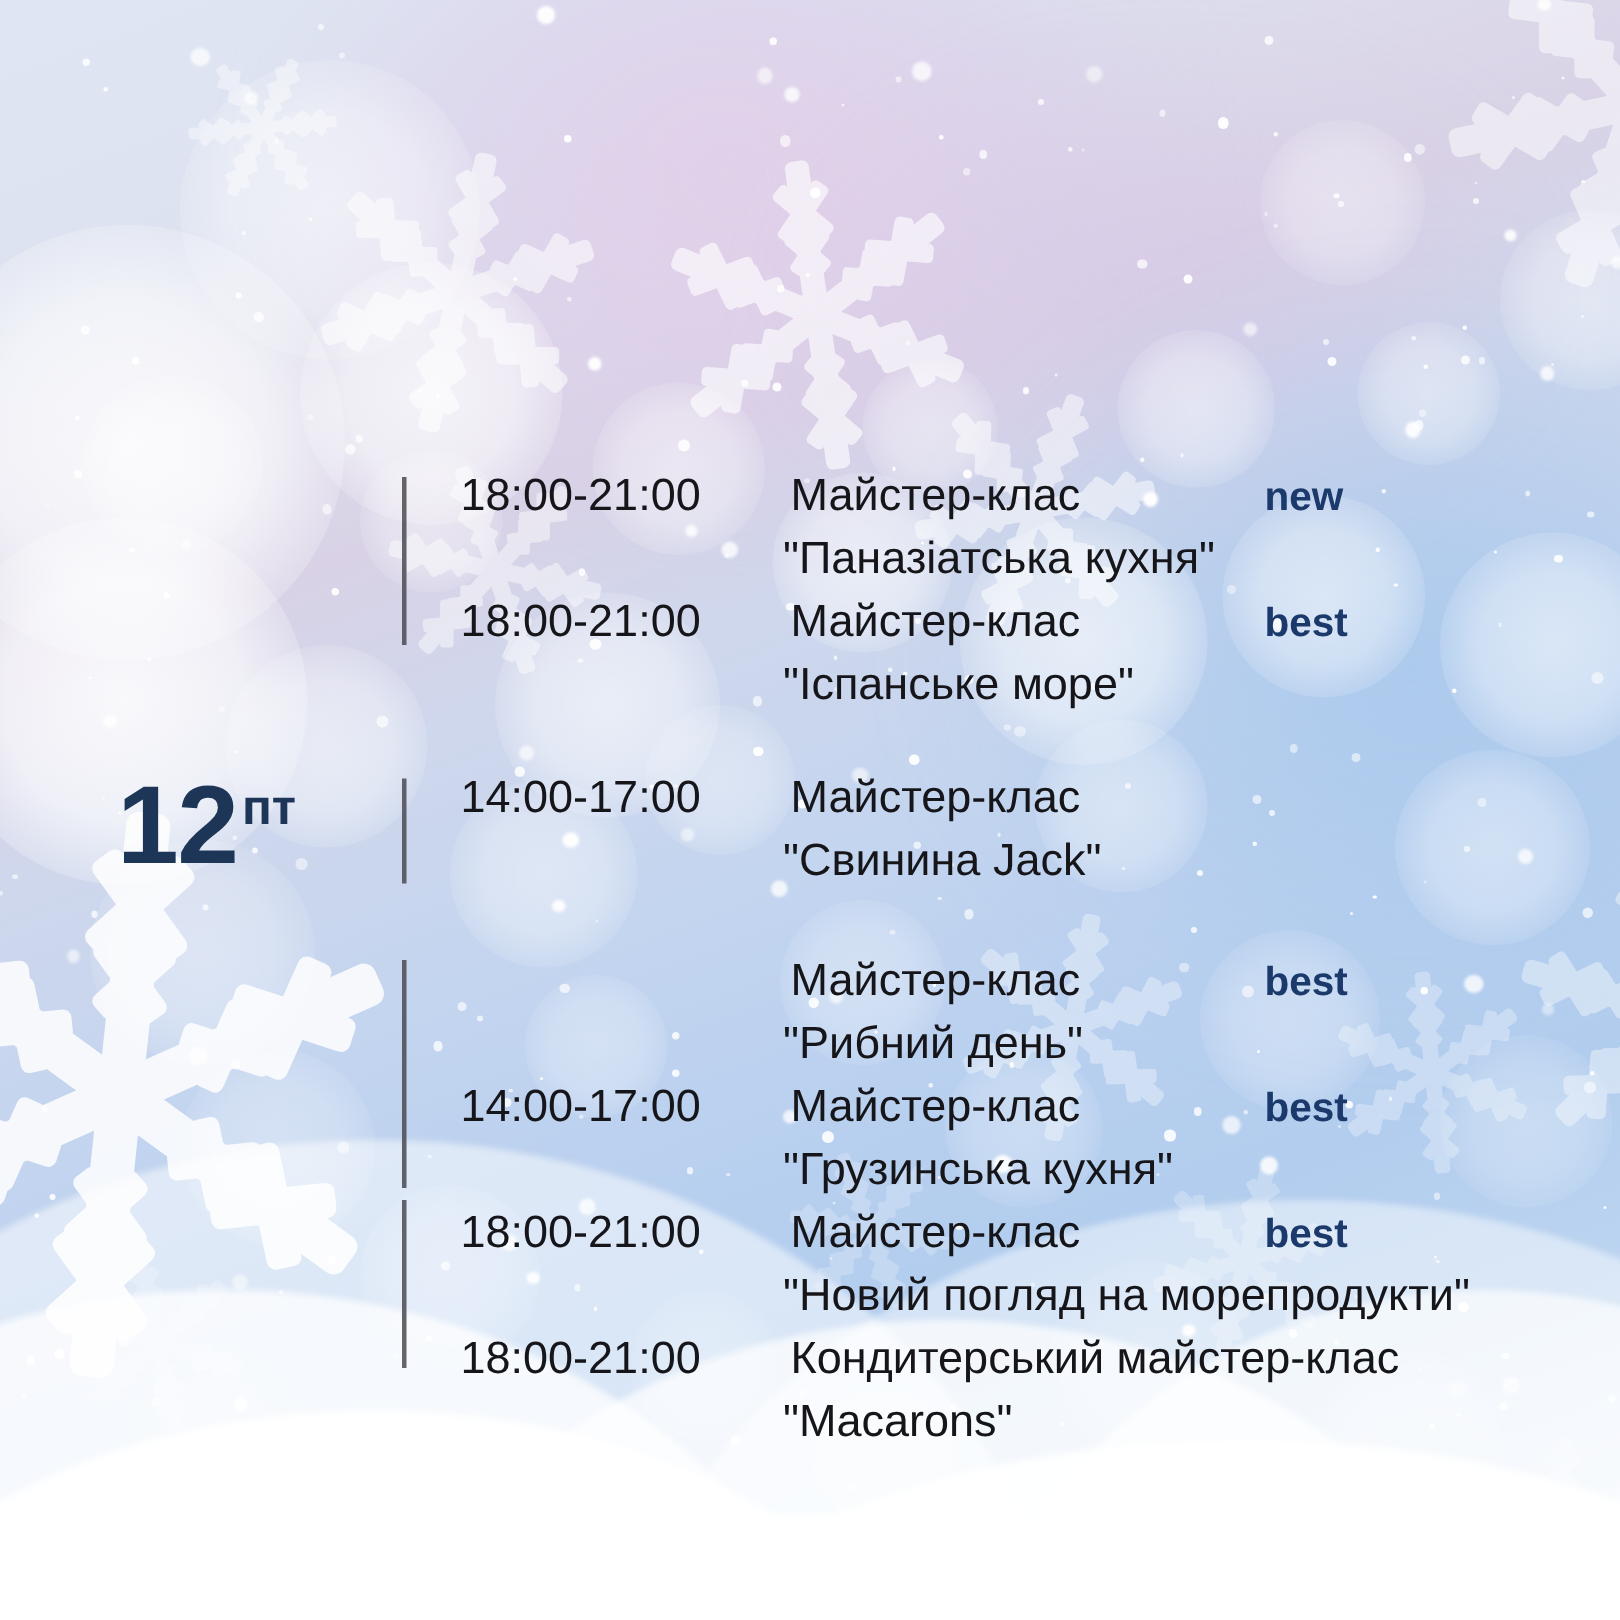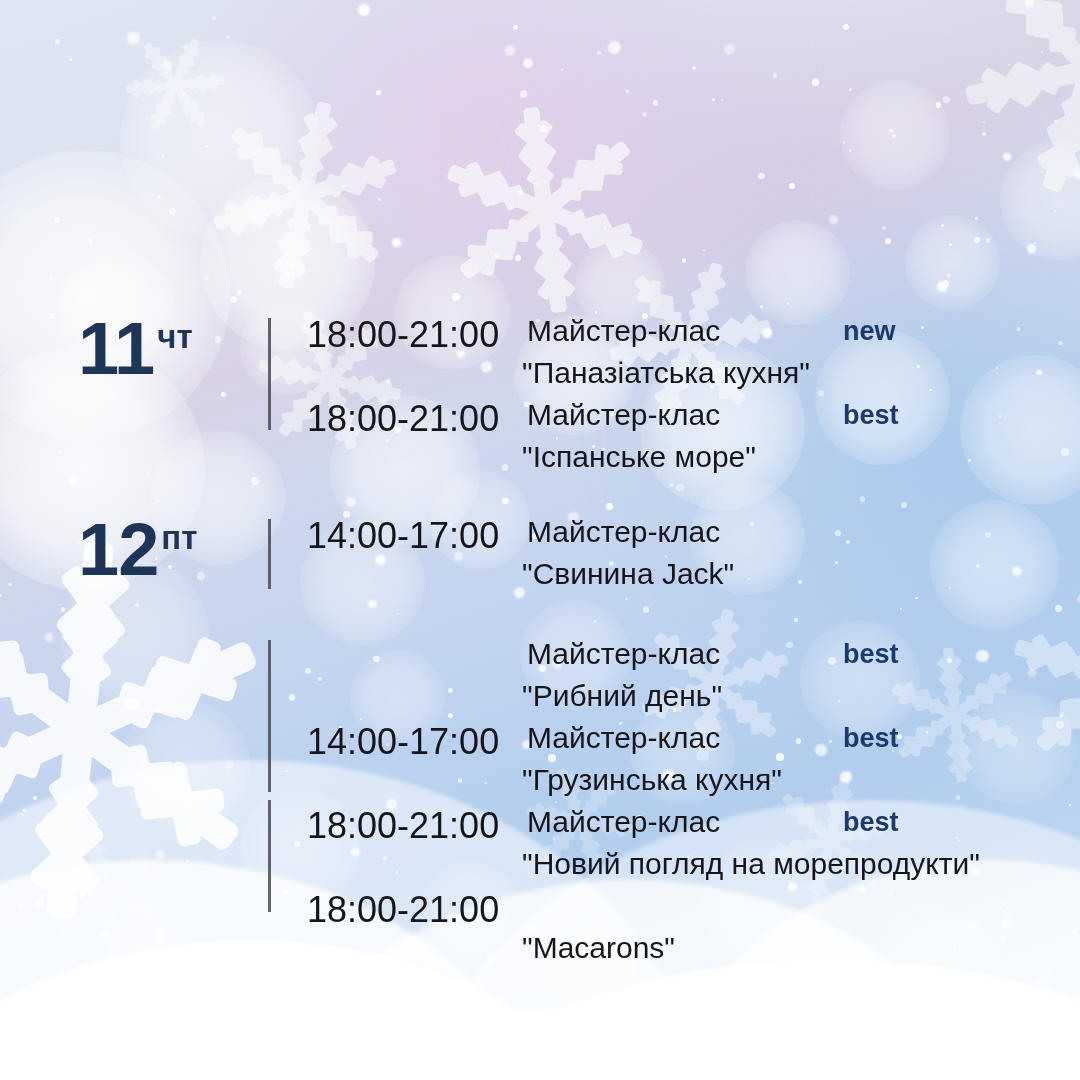--- a/index.html
+++ b/index.html
@@ -92,21 +92,21 @@
 
   .divider{
     position:absolute;
     width:3px;
     background:#4a4a52;
     opacity:.85;
   }
 
   .time{
     position:absolute;left:307px;top:0;
-    font-size:36px;color:#16161a;white-space:nowrap;
+    font-size:30px;color:#16161a;white-space:nowrap;
     font-family:"Liberation Sans", sans-serif;
   }
   .ename{
     position:absolute;left:527px;top:0;
     font-size:30px;color:#16161a;white-space:nowrap;
   }
   .etitle{
     position:absolute;left:522px;top:0;
     font-size:30px;color:#16161a;white-space:nowrap;
   }
@@ -1153,21 +1153,20 @@
       <div class="dot" style="left: 1068.99px; top: 804.244px; width: 2.05814px; height: 2.05814px; opacity: 0.936704;"></div>
       <div class="dot" style="left: 770.693px; top: 1048.1px; width: 2.3061px; height: 2.3061px; opacity: 0.696504;"></div>
     </div>
 
 
   <div class="schedule" id="schedule-root">
       <div class="divider" style="left: 268px; top: 318px; height: 112px;"></div>
       <div class="divider" style="left: 268px; top: 519px; height: 70px;"></div>
       <div class="divider" style="left: 268px; top: 640px; height: 152px;"></div>
       <div class="divider" style="left: 268px; top: 800px; height: 112px;"></div>
-      <div class="day-num" style="top: 312px; left: 78px;"><span>11</span><span class="sup">чт</span></div>
       <div class="time" style="top: 314px;">18:00-21:00</div>
       <div class="ename" style="top: 314px;">Майстер-клас</div>
       <div class="tag" style="top: 316px;">new</div>
       <div class="etitle" style="top: 356px;">"Паназіатська кухня"</div>
       <div class="time" style="top: 398px;">18:00-21:00</div>
       <div class="ename" style="top: 398px;">Майстер-клас</div>
       <div class="tag" style="top: 400px;">best</div>
       <div class="etitle" style="top: 440px;">"Іспанське море"</div>
       <div class="day-num" style="top: 513px; left: 78px;"><span>12</span><span class="sup">пт</span></div>
       <div class="time" style="top: 515px;">14:00-17:00</div>
@@ -1178,16 +1177,17 @@
       <div class="etitle" style="top: 679px;">"Рибний день"</div>
       <div class="time" style="top: 721px;">14:00-17:00</div>
       <div class="ename" style="top: 721px;">Майстер-клас</div>
       <div class="tag" style="top: 723px;">best</div>
       <div class="etitle" style="top: 763px;">"Грузинська кухня"</div>
       <div class="time" style="top: 805px;">18:00-21:00</div>
       <div class="ename" style="top: 805px;">Майстер-клас</div>
       <div class="tag" style="top: 807px;">best</div>
       <div class="etitle" style="top: 847px;">"Новий погляд на морепродукти"</div>
       <div class="time" style="top: 889px;">18:00-21:00</div>
+      <div class="ename" style="top: 889px;">Кондитерський майстер-клас</div>
       <div class="etitle" style="top: 931px;">"Macarons"</div>
     </div>
 
 </div>
 
 </body></html>

